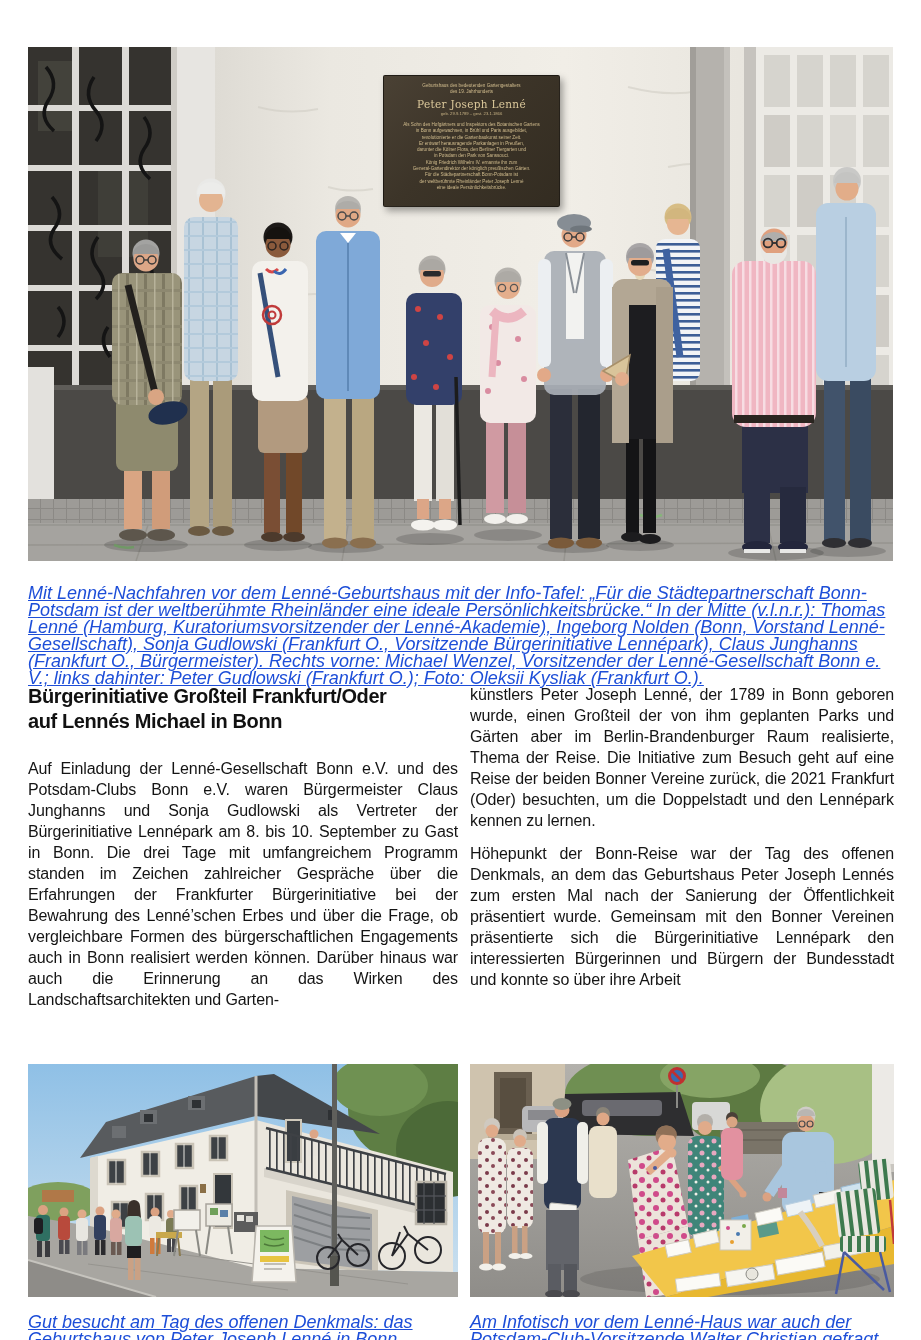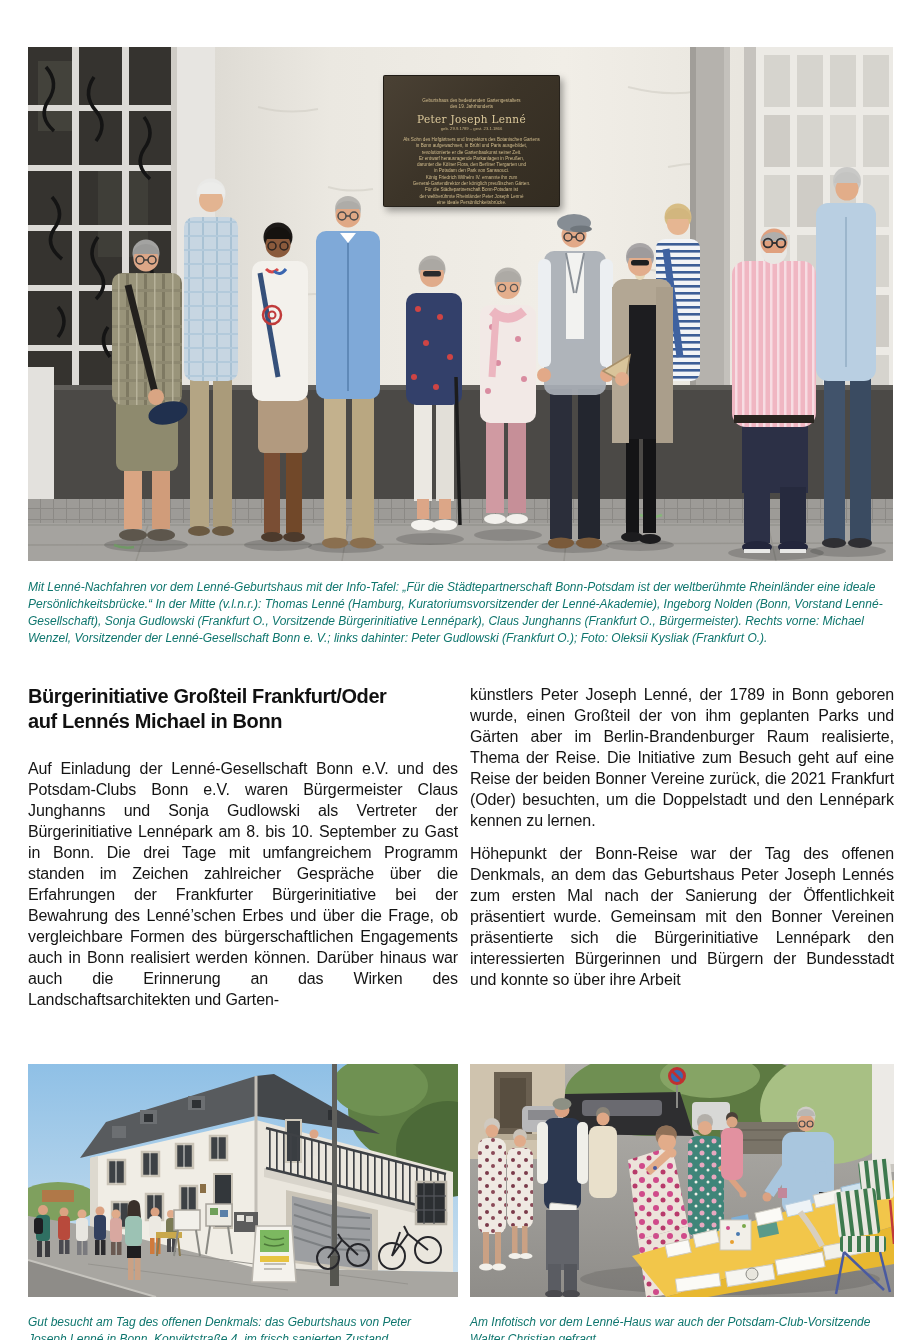--- a/index.html
+++ b/index.html
@@ -8,28 +8,28 @@
 
   
   .top-photo{position:absolute;left:28px;top:47px;width:865px;height:514px;overflow:hidden;background:#e6e3dc;}
   .top-photo svg{display:block;}
 
   
   .plaque{position:absolute;left:355px;top:28px;width:177px;height:132px;box-sizing:border-box;
           background:linear-gradient(135deg,#4a4134 0%,#3c3428 45%,#332c21 100%);
           border:1px solid rgba(0,0,0,.45);border-radius:2px;
           box-shadow:3px 4px 7px rgba(0,0,0,.35);
-          color:#d2bd8e;text-align:center;padding-top:22px;}
+          color:#d2bd8e;text-align:center;padding-top:7px;}
   .plq-h{font-size:4.6px;line-height:6px;}
   .plq-name{font-family:"DejaVu Serif",serif;font-size:10.5px;line-height:13px;margin-top:3px;color:#dcc99b;letter-spacing:.3px;}
   .plq-dates{font-size:4.2px;line-height:6px;margin-bottom:5px;color:#c6b183;}
   .plq-body div{font-size:4.6px;line-height:6.3px;}
 
   
-  .caption{font-style:italic;font-size:12px;line-height:17px;color:#0f766e;}
+  .caption{font-style:italic;font-size:18px;line-height:17px;color:#1d4ed8;text-decoration:underline;}
   .top-caption{position:absolute;left:28px;top:567px;width:866px;}
 
   
   .article{position:absolute;left:28px;top:684px;width:866px;display:flex;gap:12px;}
   .col-left{width:430px;}
   .col-right{width:424px;}
   h1{margin:0 0 24px 0;font-size:20px;line-height:25px;font-weight:bold;color:#111;letter-spacing:-.4px;}
   h1 span{display:block;white-space:nowrap;}
   .body-pars p{margin:0 0 12px 0;font-size:16px;line-height:21px;text-align:justify;letter-spacing:-.1px;}
   .body-pars p:last-child{margin-bottom:16px;}

